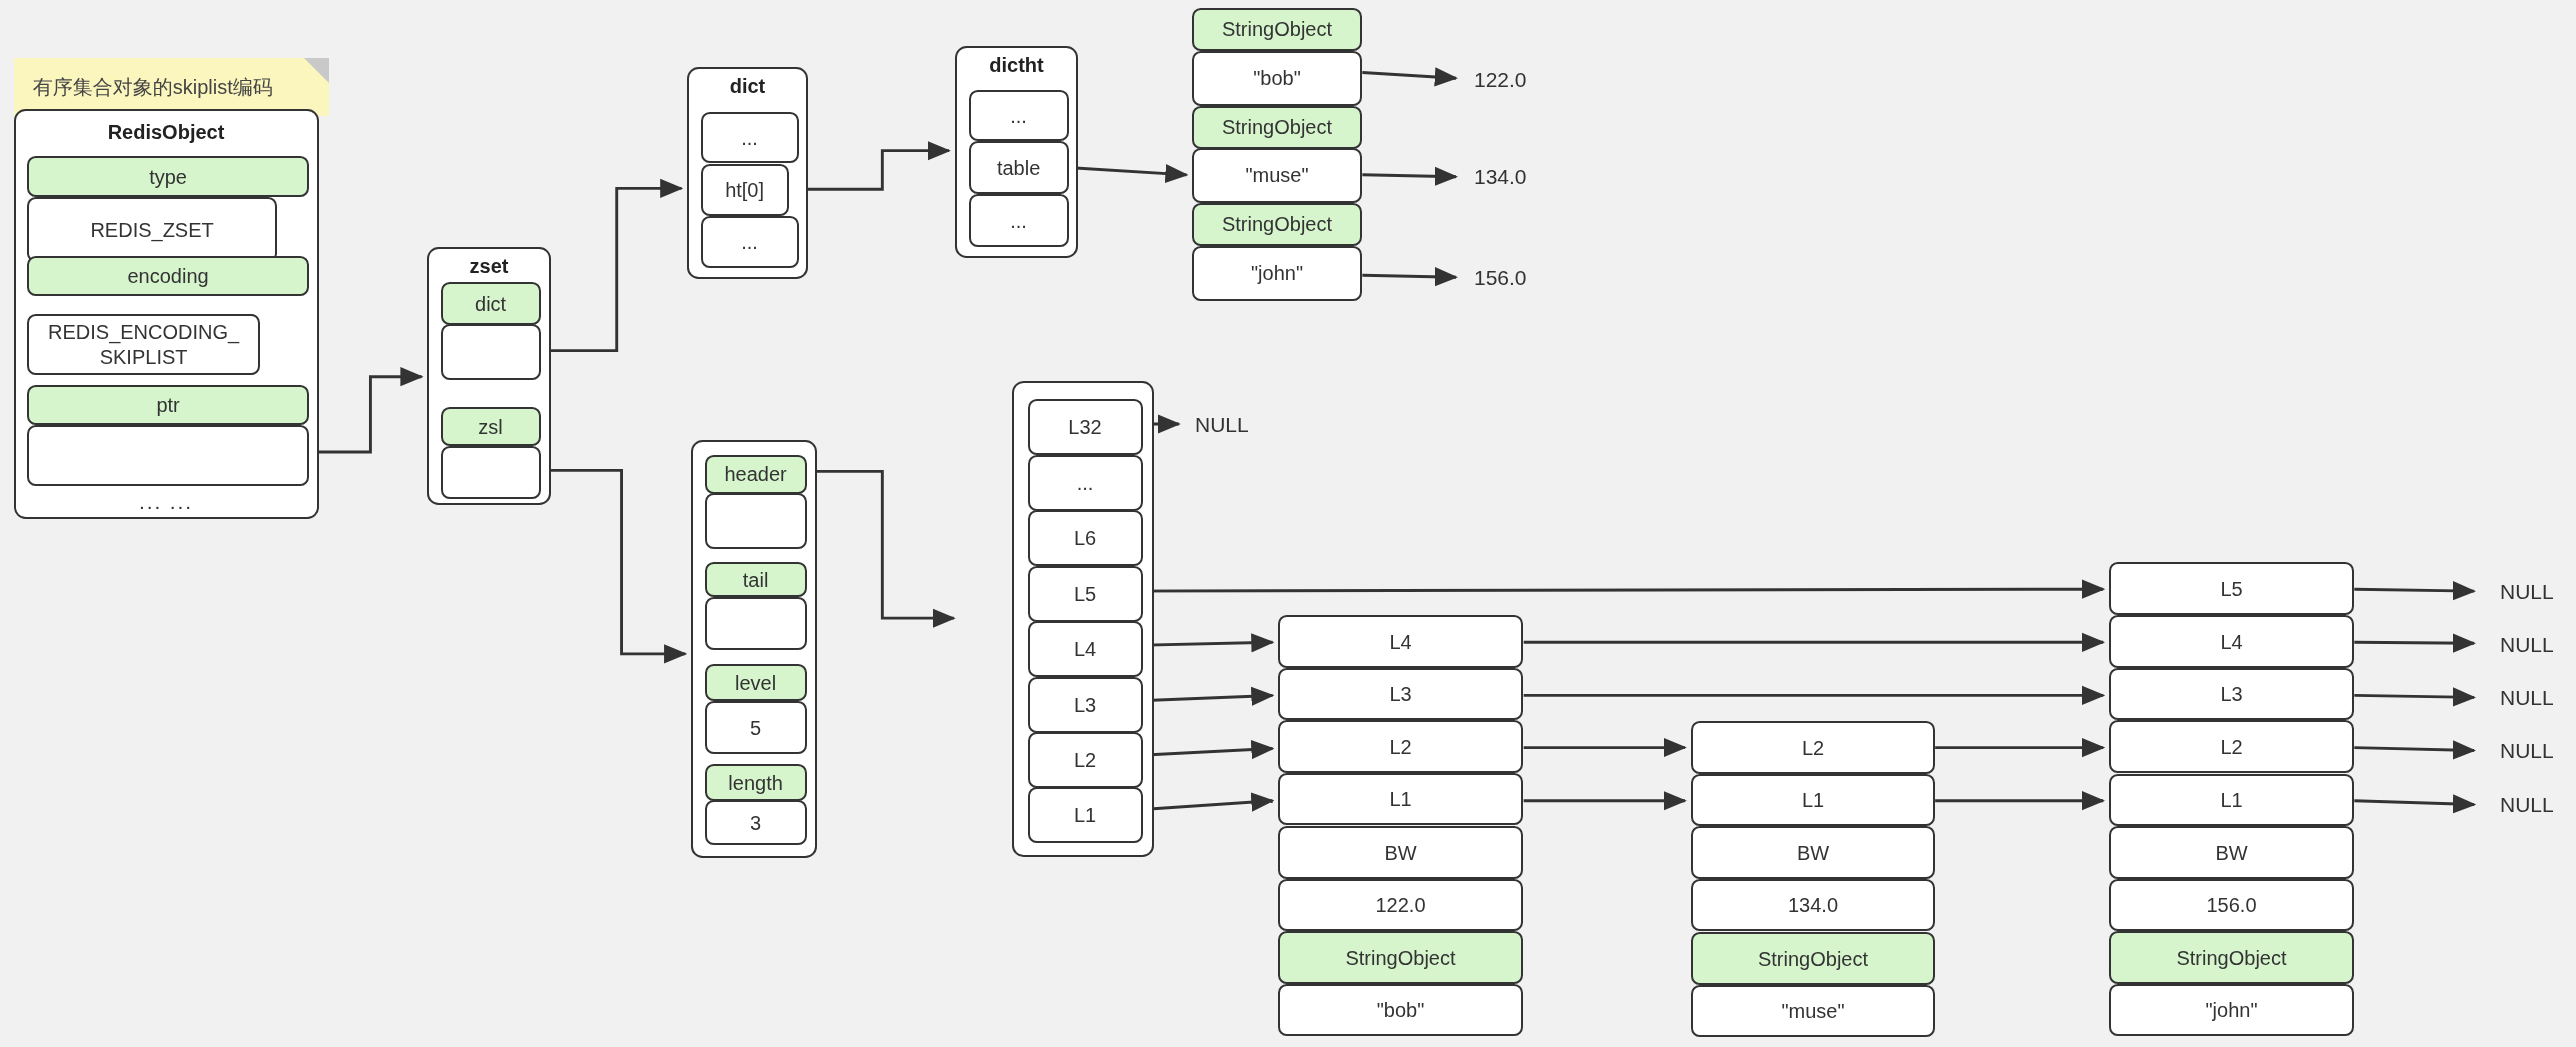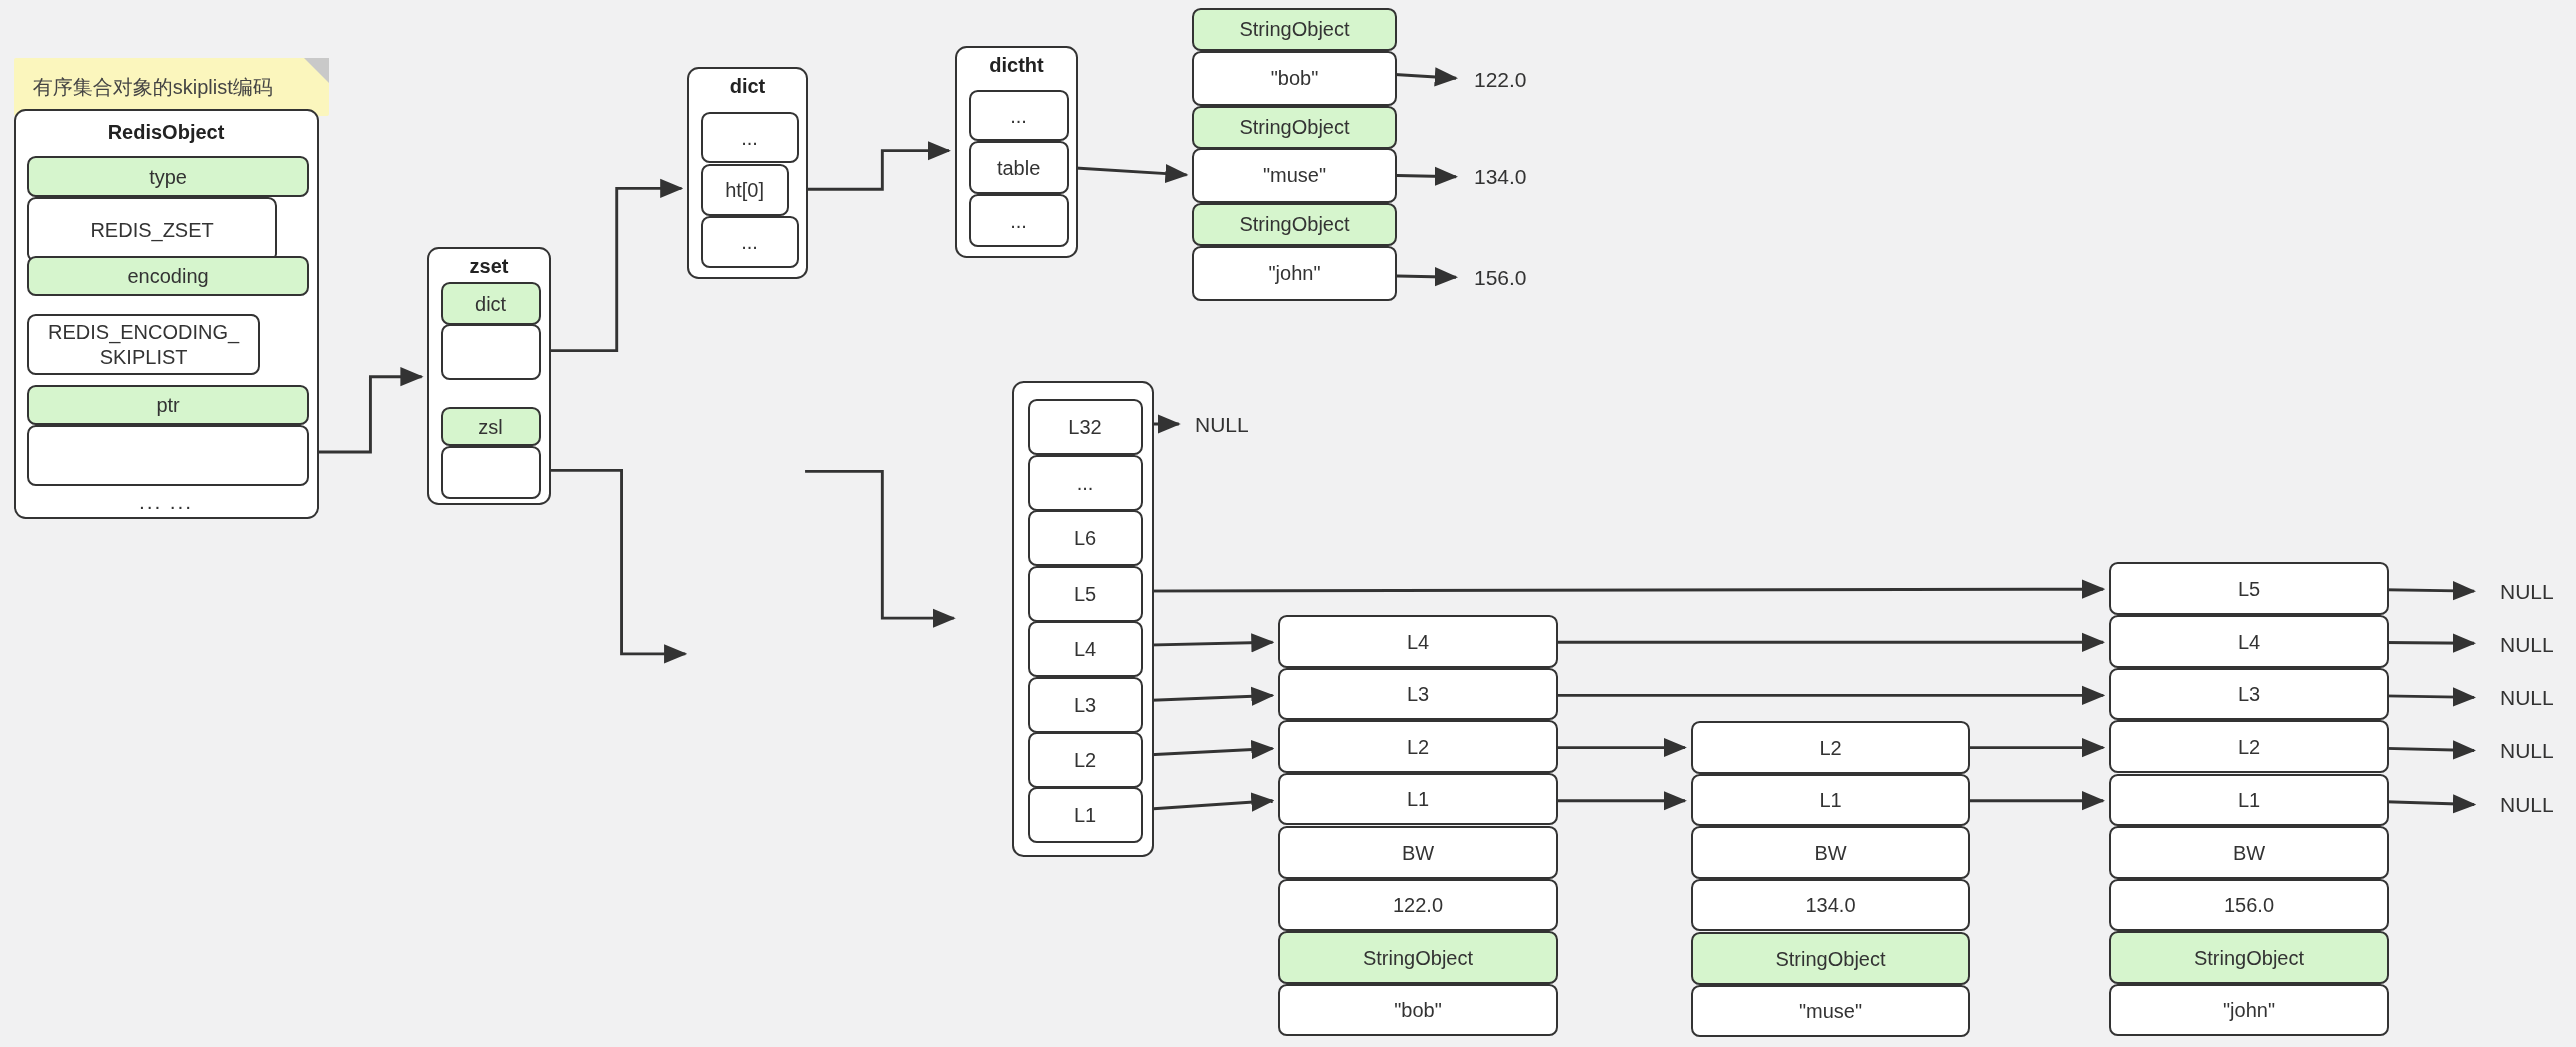--- a/index.html
+++ b/index.html
@@ -2,21 +2,21 @@
 <html><head>
 <meta charset="utf-8">
 <style>
   html,body{margin:0;padding:0;background:#e8e8ea;}
   #canvas{
     position:relative;width:2576px;height:1047px;background:#f1f1f2;overflow:hidden;
     font-family:"Liberation Sans","DejaVu Sans",sans-serif;color:#333;
   }
   #connectors{position:absolute;left:0;top:0;pointer-events:none;}
   .obox{position:absolute;box-sizing:border-box;background:#fff;border:2.9px solid #333;border-radius:11.6px;}
-  .stack{position:absolute;padding-left:35px;}
+  .stack{position:absolute;}
   .cell{
     position:absolute;box-sizing:border-box;background:#fff;border:2.9px solid #333;border-radius:8.7px;
     display:flex;align-items:center;justify-content:center;text-align:center;
     font-size:20px;line-height:1.2;color:#333;left:0;width:100%;
   }
   .inner{left:11.6px;}
   .green{background:#d6f5cd;}
   .btitle{position:absolute;left:0;width:100%;text-align:center;font-weight:700;font-size:20px;color:#222;}
   .lbl{position:absolute;font-size:21px;color:#333;display:flex;align-items:center;}
   .footer-dots{position:absolute;left:0;width:100%;text-align:center;font-size:21px;letter-spacing:1.9px;color:#333;}
@@ -120,20 +120,30 @@
     <div class="cell green" style="top:98px;height:43px;">StringObject</div>
     <div class="cell" style="top:140px;height:55px;">"muse"</div>
     <div class="cell green" style="top:195px;height:43px;">StringObject</div>
     <div class="cell" style="top:238px;height:55px;">"john"</div>
   </div>
 
   <div class="lbl" style="left:1474px;top:64px;height:31px;">122.0</div>
   <div class="lbl" style="left:1474px;top:161px;height:31px;">134.0</div>
   <div class="lbl" style="left:1474px;top:262px;height:31px;">156.0</div>
 
+  <div class="obox" style="left:691px;top:440px;width:126px;height:418px;">
+    <div class="cell green inner" style="top:12.6px;width:102px;height:39px;">header</div>
+    <div class="cell inner" style="top:51px;width:102px;height:56px;"></div>
+    <div class="cell green inner" style="top:120px;width:102px;height:35px;">tail</div>
+    <div class="cell inner" style="top:155px;width:102px;height:53px;"></div>
+    <div class="cell green inner" style="top:222px;width:102px;height:37px;">level</div>
+    <div class="cell inner" style="top:259px;width:102px;height:53px;">5</div>
+    <div class="cell green inner" style="top:322px;width:102px;height:37px;">length</div>
+    <div class="cell inner" style="top:358px;width:102px;height:45px;">3</div>
+  </div>
 
   <div class="obox" style="left:1012px;top:381px;width:142px;height:476px;padding-left:24px;">
     <div class="cell" style="left:13.5px;width:115px;top:15.5px;height:56px;">L32</div>
     <div class="cell" style="left:13.5px;width:115px;top:72px;height:56px;">...</div>
     <div class="cell" style="left:13.5px;width:115px;top:127px;height:56px;">L6</div>
     <div class="cell" style="left:13.5px;width:115px;top:183px;height:56px;">L5</div>
     <div class="cell" style="left:13.5px;width:115px;top:238px;height:56px;">L4</div>
     <div class="cell" style="left:13.5px;width:115px;top:294px;height:56px;">L3</div>
     <div class="cell" style="left:13.5px;width:115px;top:349px;height:56px;">L2</div>
     <div class="cell" style="left:13.5px;width:115px;top:404px;height:56px;">L1</div>

